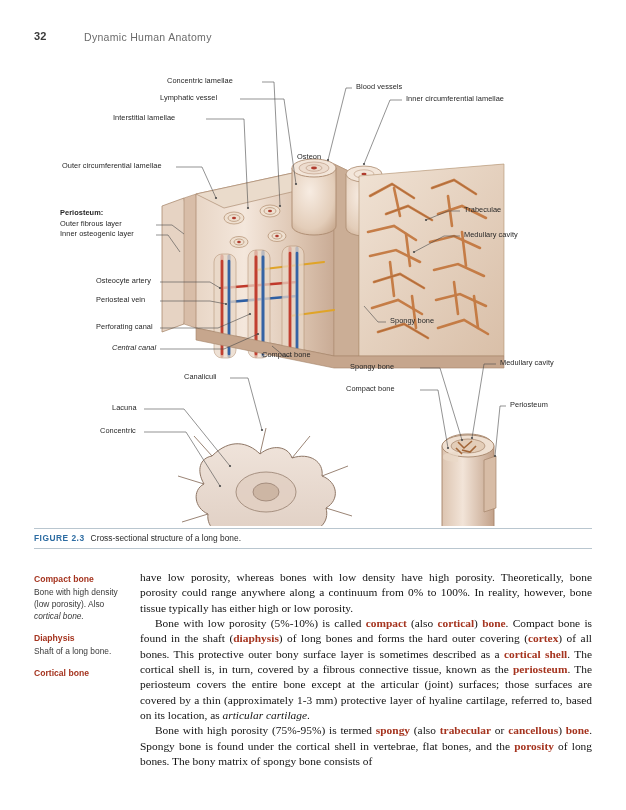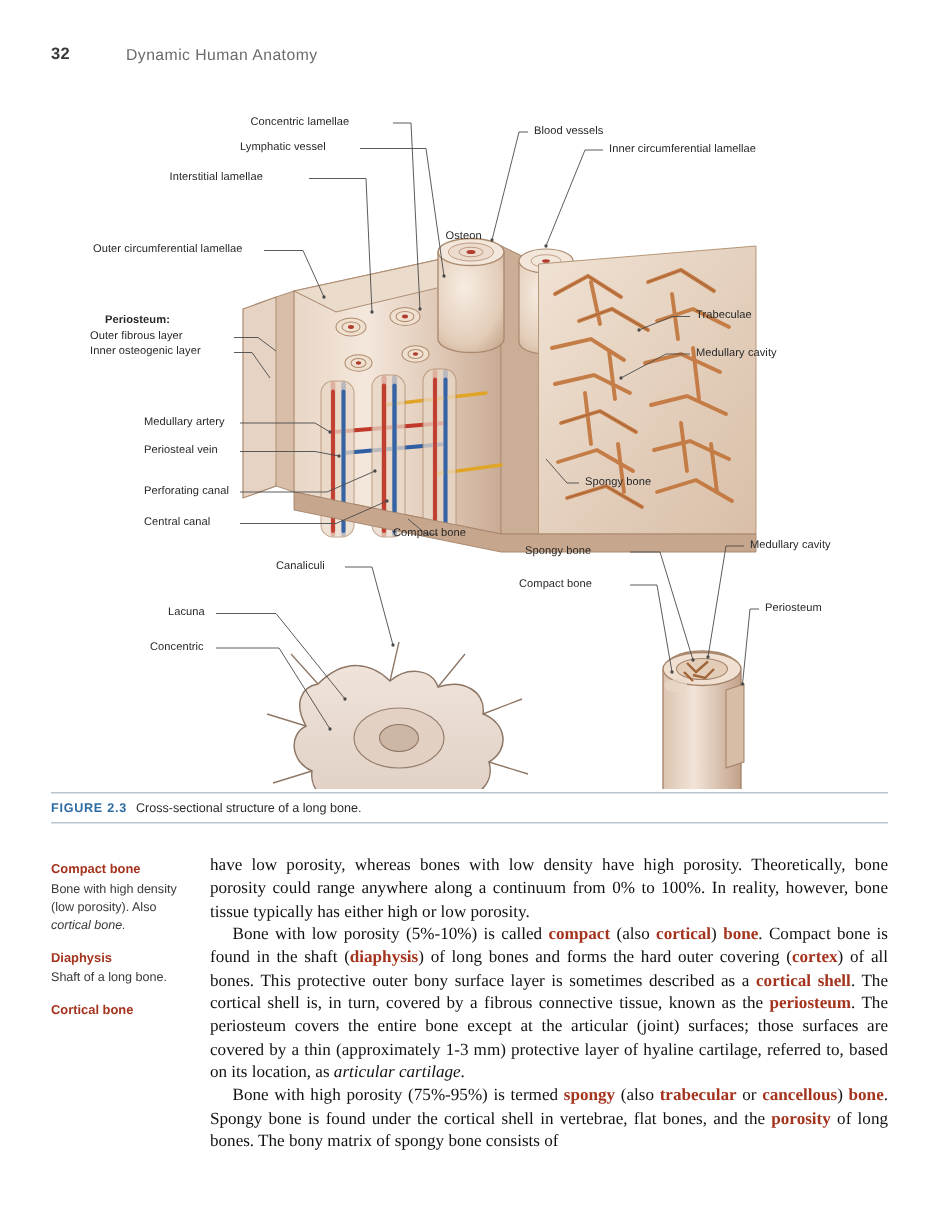--- a/index.html
+++ b/index.html
@@ -393,31 +393,31 @@
 
     
     <div class="fig-label" style="left:133px; top:20px;">Concentric lamellae</div>
     <div class="fig-label" style="left:322px; top:26px;">Blood vessels</div>
     <div class="fig-label" style="left:110px; top:37px;padding-left:16px;">Lymphatic vessel</div>
     <div class="fig-label" style="left:372px; top:38px;">Inner circumferential lamellae</div>
     <div class="fig-label" style="left:79px; top:57px;">Interstitial lamellae</div>
     <div class="fig-label" style="left:263px; top:96px;">Osteon</div>
     <div class="fig-label" style="left:28px; top:105px;">Outer circumferential lamellae</div>
 
-    <div class="fig-label bold" style="left:26px; top:152px;margin-left:10px;">Periosteum:</div>
+    <div class="fig-label bold" style="left:26px; top:152px;">Periosteum:</div>
     <div class="fig-label" style="left:26px; top:163px;">Outer fibrous layer</div>
     <div class="fig-label" style="left:26px; top:173px;">Inner osteogenic layer</div>
 
     <div class="fig-label" style="left:430px; top:149px;">Trabeculae</div>
     <div class="fig-label" style="left:430px; top:174px;">Medullary cavity</div>
 
-    <div class="fig-label" style="left:62px; top:220px;">Medullary artery</div>
+    <div class="fig-label" style="left:62px; top:220px;">Osteocyte artery</div>
     <div class="fig-label" style="left:62px; top:239px;">Periosteal vein</div>
     <div class="fig-label" style="left:62px; top:266px;">Perforating canal</div>
-    <div class="fig-label" style="left:62px; top:287px;">Central canal</div>
+    <div class="fig-label" style="left:78px; top:287px;font-style:italic;">Central canal</div>
 
     <div class="fig-label" style="left:356px; top:260px;">Spongy bone</div>
     <div class="fig-label" style="left:228px; top:294px;">Compact bone</div>
 
     <div class="fig-label" style="left:150px; top:316px;">Canaliculi</div>
     <div class="fig-label" style="left:78px; top:347px;">Lacuna</div>
     <div class="fig-label" style="left:66px; top:370px;">Concentric</div>
 
     <div class="fig-label" style="left:316px; top:306px;">Spongy bone</div>
     <div class="fig-label" style="left:466px; top:302px;">Medullary cavity</div>

